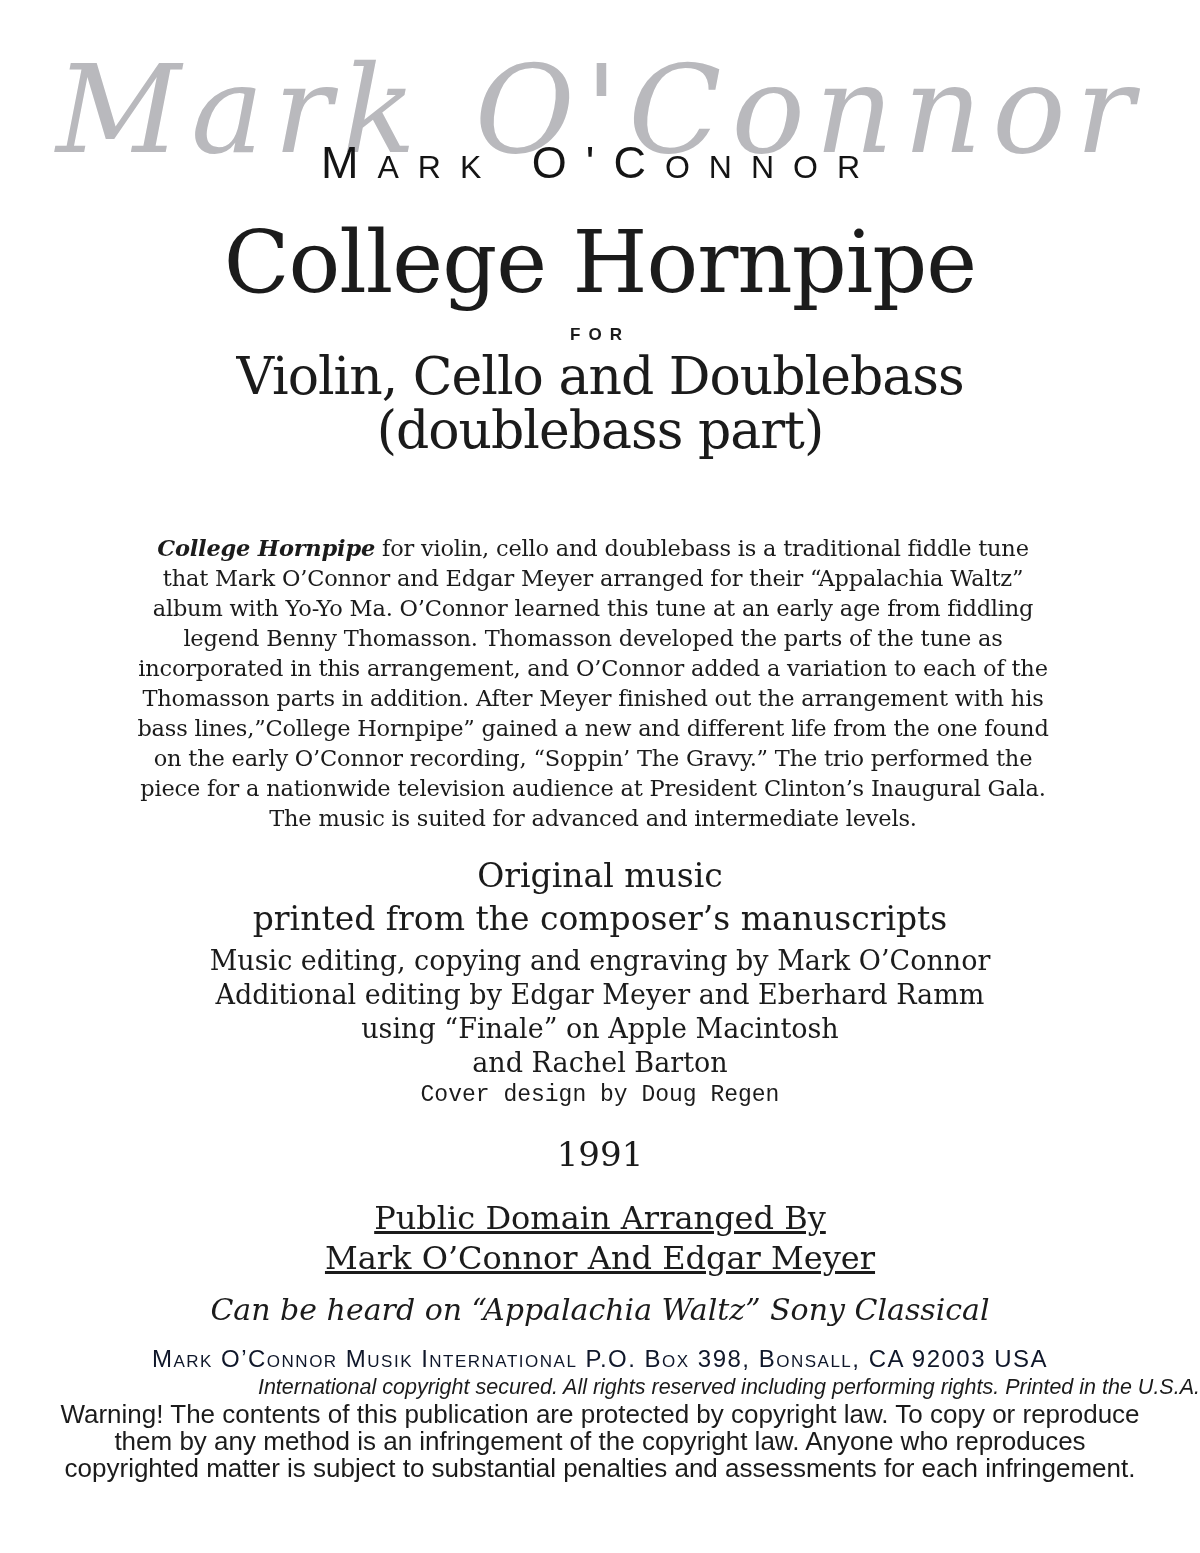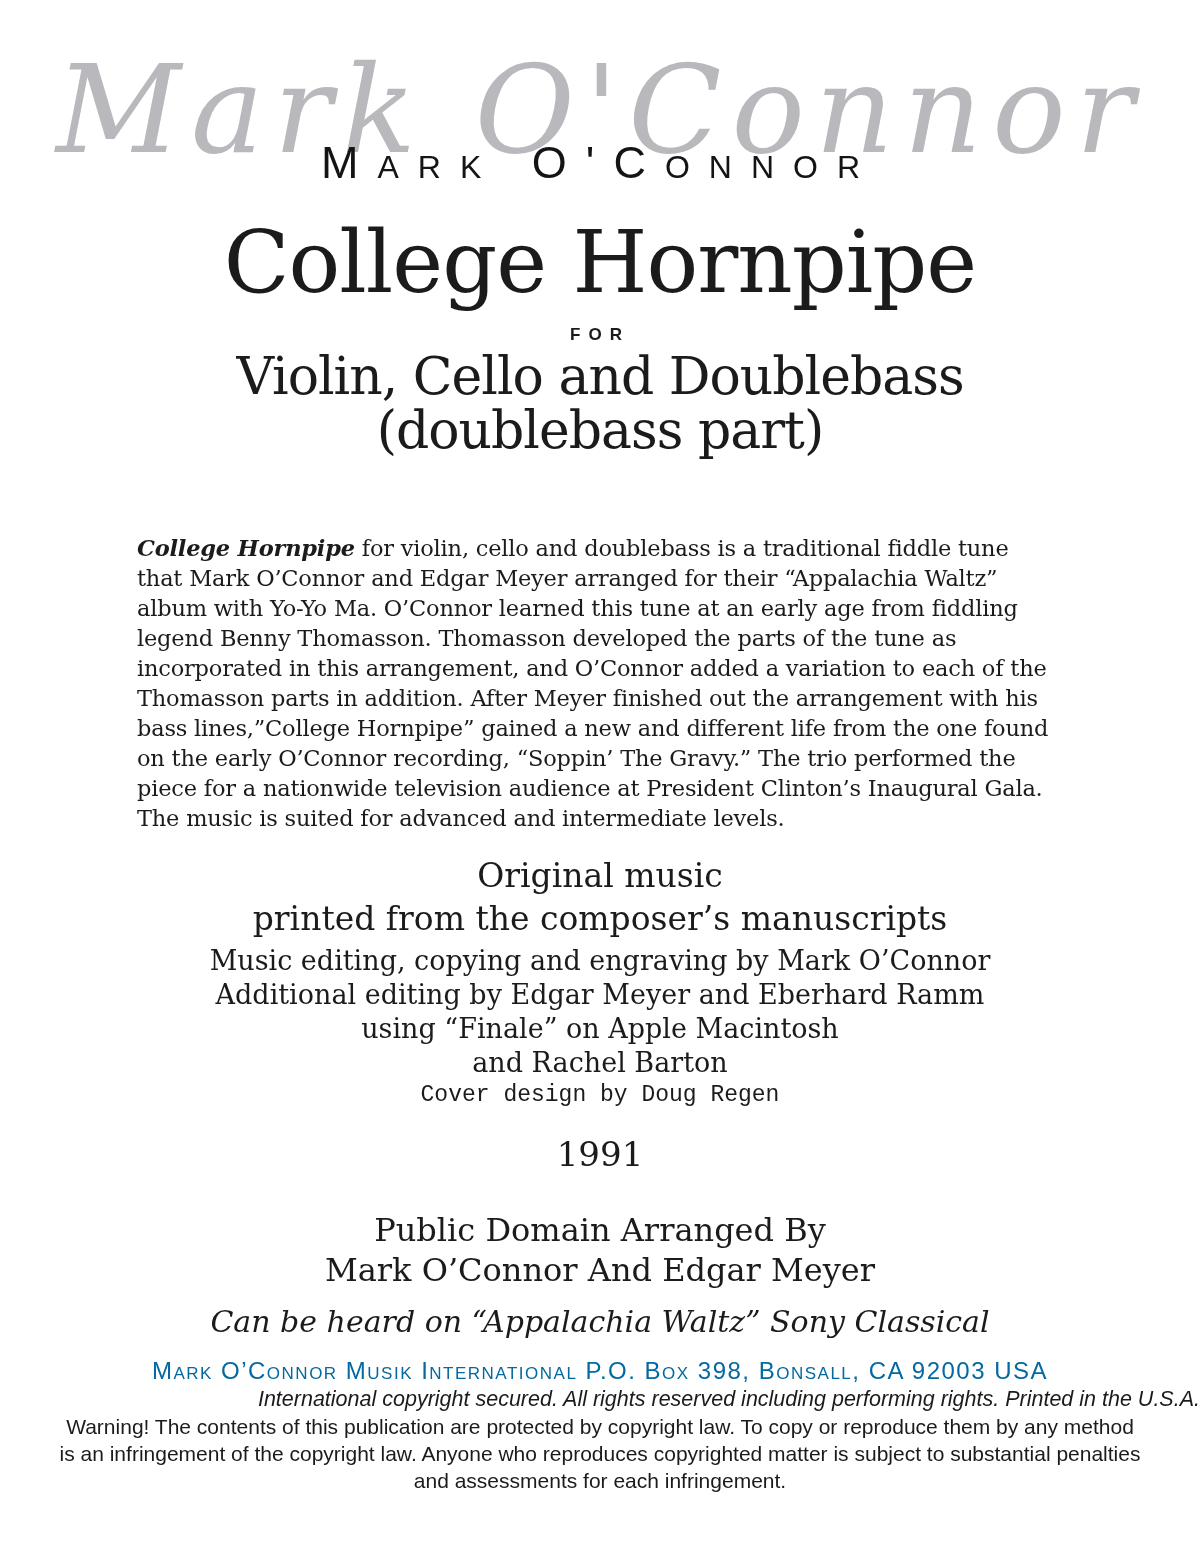--- a/index.html
+++ b/index.html
@@ -45,48 +45,48 @@
   .title-main  { font-size:86px; line-height:100px; letter-spacing:-1px; margin-top:4px; }
   .for-label   { font-family:"Liberation Sans", sans-serif; font-weight:bold;
                  font-size:17px; line-height:20px; letter-spacing:8px; margin-top:13px; }
   .subtitle    { font-size:52px; line-height:58px; margin-top:2px; letter-spacing:-1px; }
   .part-line   { font-size:52px; line-height:50px; letter-spacing:-1px; }
 
   
   .description {
     margin:78px 0 0 137px;
     width:912px;
-    text-align:left;
+    text-align:center;
     font-size:22.5px;
     line-height:30px;
     letter-spacing:-0.2px;
   }
   .description .lead { font-weight:bold; font-style:italic; }
 
   
   .orig-music   { font-size:33px; line-height:43px; margin-top:21px; }
   .credits      { font-size:27px; line-height:34px; margin-top:4px; }
   .cover-design { font-size:23px; line-height:30px;font-family:Liberation Mono, monospace; }
   .year         { font-size:34px; line-height:40px; margin-top:24px; }
-  .arranged     { font-size:32px; line-height:40px; margin-top:36px; }
+  .arranged     { font-size:32px; line-height:40px; margin-top:24px;text-decoration:underline; }
   .heard-on     { font-style:italic; font-size:30px; line-height:38px; margin-top:13px; }
 
   
   .publisher {
     font-family:"Liberation Sans", sans-serif;
     font-variant:small-caps;
     font-size:24px; line-height:30px;
     letter-spacing:1.5px;
     margin-top:15px;
     white-space:nowrap;
-    color:#0369a1;
+    color:#0f172a;
   }
   .copyright { font-family:"Liberation Sans", sans-serif; font-size:27px; line-height:33px; margin-top:4px; }
   .rights    { font-family:"Liberation Sans", sans-serif; font-style:italic; font-size:21.5px; line-height:26px;text-align:right; }
-  .warning   { font-family:"Liberation Sans", sans-serif; font-size:21px; line-height:27px;
+  .warning   { font-family:"Liberation Sans", sans-serif; font-size:26px; line-height:27px;
                width:1086px; margin:1px auto 0; }
 </style>
 </head>
 <body>
 
 <div class="page">
 
   <div class="header">
     <div class="script-signature">Mark O'Connor</div>
     <div class="caps-name">Mark O'Connor</div>

